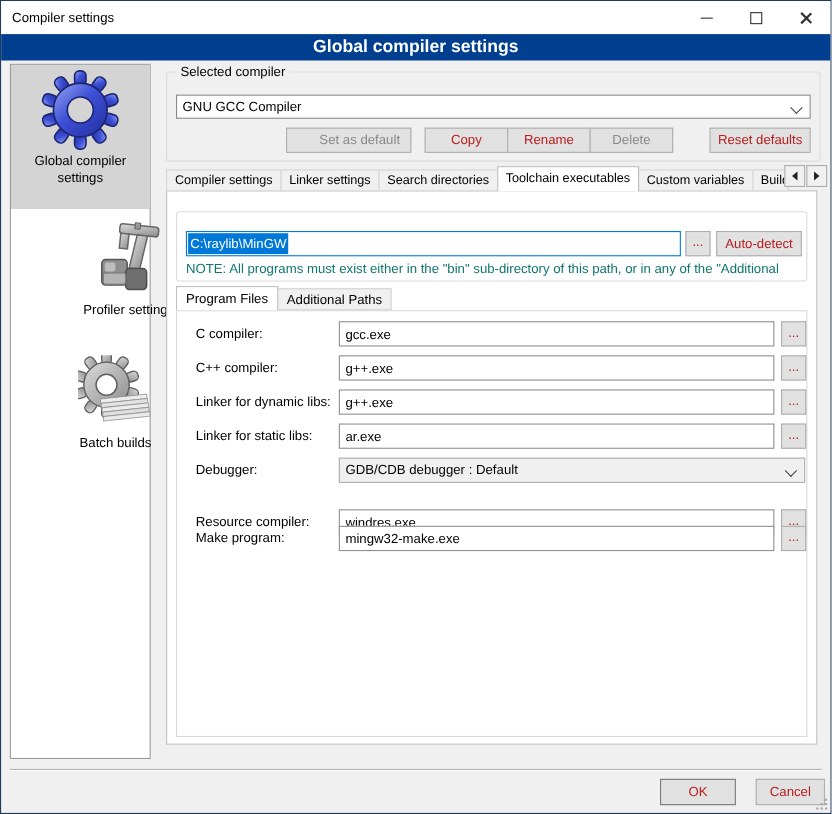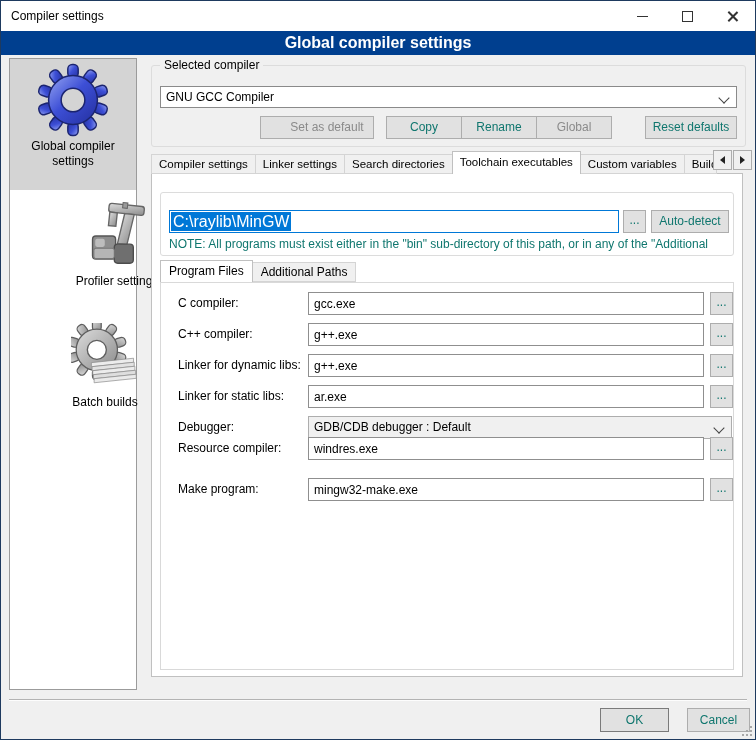--- a/index.html
+++ b/index.html
@@ -26,42 +26,42 @@
   .side-label{display:block;line-height:15px;padding:0 4px;}
   
   .groupbox{position:absolute;border:1px solid #dcdcdc;border-radius:3px;box-sizing:border-box;}
   .group-legend{position:absolute;top:-8px;left:8px;background:#f0f0f0;padding:0 4px;font-size:12px;line-height:15px;color:#000;}
   .group-legend.on-white{background:#fff;}
   
   .group-selected{left:150px;top:64px;width:595px;height:82px;}
   .combo{position:absolute;box-sizing:border-box;background:#fff;border:1px solid #8a8a8a;font-size:12px;line-height:20px;padding-left:5px;color:#000;}
   .combo-main{left:8px;right:8px;top:20px;height:22px;}
   .chev{position:absolute;right:8px;top:7px;width:7px;height:7px;border-right:1.4px solid #444;border-bottom:1.4px solid #444;transform:rotate(45deg);}
-  .btn{box-sizing:border-box;background:#e1e1e1;border:1px solid #adadad;font-size:12px;color:#0f766e;
+  .btn{box-sizing:border-box;background:#e1e1e1;border:1px solid #adadad;font-size:12px;color:#b91c1c;
        text-align:center;font-family:"Liberation Sans",sans-serif;display:inline-block;}
   .btn.disabled{color:#8a8a8a;}
   .btn-row{position:absolute;left:108px;right:8px;top:50px;height:23px;display:flex;align-items:stretch;}
   .btn-row .btn{line-height:21px;}
   .b-setdef{width:114px;margin-right:12px;padding-left:20px;}
   .b-copy,.b-rename,.b-delete{width:76px;margin-right:-1px;}
   .b-reset{width:92px;margin-left:auto;}
   
   .tabstrip{position:absolute;left:150px;top:150px;height:23px;display:flex;align-items:flex-end;z-index:3;}
   .tab{box-sizing:border-box;height:20px;line-height:18px;padding:0 7px;font-size:11.5px;color:#000;
        background:#f0f0f0;border:1px solid #d4d4d4;margin-right:-1px;white-space:nowrap;}
   .tab.active{height:23px;line-height:21px;background:#fff;border:1px solid #c0c0c0;border-bottom:none;position:relative;z-index:4;}
   .tab.clipped{width:33px;overflow:hidden;padding-right:0;}
   .tab-arrows{position:absolute;left:711px;top:149px;display:flex;z-index:3;}
   .arrow-btn{width:19px;height:20px;background:#f0f0f0;border:1px solid #adadad;margin-left:1px;display:flex;align-items:center;justify-content:center;box-sizing:border-box;}
   .tri-left{width:0;height:0;border-top:4px solid transparent;border-bottom:4px solid transparent;border-right:5px solid #222;}
   .tri-right{width:0;height:0;border-top:4px solid transparent;border-bottom:4px solid transparent;border-left:5px solid #222;}
   
   .page{position:absolute;left:150px;top:172px;width:592px;height:504px;background:#fff;border:1px solid #c0c0c0;box-sizing:border-box;z-index:2;}
   .group-install{left:8px;top:18px;width:574px;height:64px;border-color:#dcdcdc;}
-  .path-field{position:absolute;left:8px;top:17px;width:450px;height:23px;box-sizing:border-box;border:1px solid #0078d7;background:#fff;font-size:16px;line-height:21px;}
+  .path-field{position:absolute;left:8px;top:17px;width:450px;height:23px;box-sizing:border-box;border:1px solid #0078d7;background:#fff;font-size:12px;line-height:21px;}
   .path-sel{display:inline-block;background:#0078d7;color:#fff;padding:0 2px;height:19px;line-height:19px;margin:1px 0 0 1px;}
   .mini-btn{position:absolute;width:23px;height:23px;line-height:19px;font-size:12px;}
   .b-browse-top{left:462px;top:17px;}
   .b-autodetect{position:absolute;left:490px;top:17px;width:78px;height:23px;line-height:21px;}
   .note{position:absolute;left:8px;top:44px;right:2px;font-size:12px;color:#0f766e;white-space:nowrap;overflow:hidden;}
   
   .subtabs{position:absolute;left:8px;top:86px;display:flex;align-items:flex-end;height:22px;z-index:3;}
   .subtab{box-sizing:border-box;height:20px;line-height:18px;padding:0 8px;font-size:12px;background:#f0f0f0;border:1px solid #d4d4d4;margin-right:-1px;white-space:nowrap;}
   .subtab.active{height:22px;line-height:20px;background:#fff;border:1px solid #c0c0c0;border-bottom:none;z-index:4;position:relative;}
   .innerpage{position:absolute;left:8px;top:108px;width:574px;height:388px;background:#fff;border:1px solid #d9d9d9;box-sizing:border-box;z-index:2;}
@@ -181,21 +181,21 @@
   <div class="groupbox group-selected">
     <span class="group-legend">Selected compiler</span>
     <div class="combo combo-main">
       <span>GNU GCC Compiler</span>
       <span class="chev"></span>
     </div>
     <div class="btn-row">
       <span class="btn disabled b-setdef">Set as default</span>
       <span class="btn b-copy">Copy</span>
       <span class="btn b-rename">Rename</span>
-      <span class="btn disabled b-delete">Global</span>
+      <span class="btn disabled b-delete">Delete</span>
       <span class="btn b-reset">Reset defaults</span>
     </div>
   </div>
 
   <div class="tabstrip">
     <span class="tab">Compiler settings</span>
     <span class="tab">Linker settings</span>
     <span class="tab">Search directories</span>
     <span class="tab active">Toolchain executables</span>
     <span class="tab">Custom variables</span>
@@ -253,21 +253,21 @@
       </div>
 
       <div class="frow" style="top:133px;">
         <span class="flabel">Debugger:</span>
         <div class="combo fcombo">
           <span>GDB/CDB debugger : Default</span>
           <span class="chev"></span>
         </div>
       </div>
 
-      <div class="frow" style="top:154px;">
+      <div class="frow" style="top:180px;">
         <span class="flabel">Resource compiler:</span>
         <input class="ftext" value="windres.exe" style="">
         <span class="btn mini-btn fbrowse">...</span>
       </div>
 
       <div class="frow" style="top:195px;">
         <span class="flabel">Make program:</span>
         <input class="ftext" value="mingw32-make.exe" style="">
         <span class="btn mini-btn fbrowse">...</span>
       </div>

